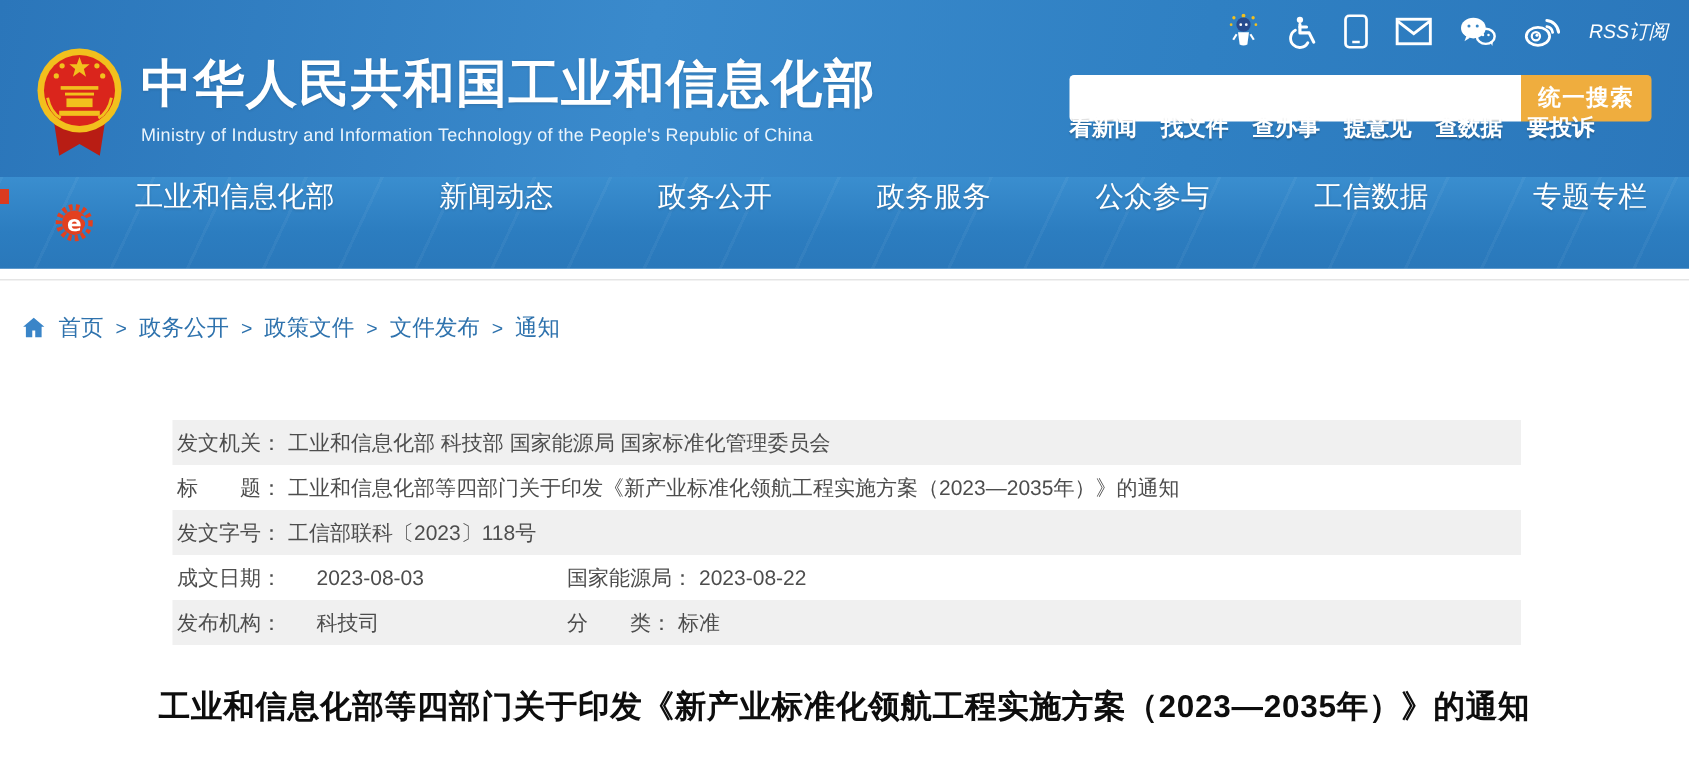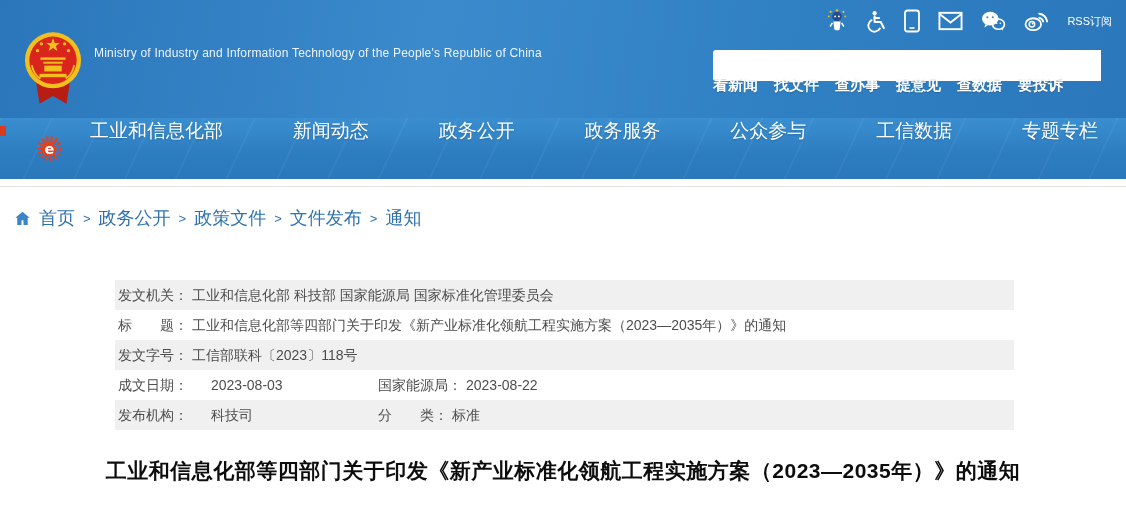--- a/index.html
+++ b/index.html
@@ -13,21 +13,21 @@
   .brand { position: absolute; left: 24px; top: 30px; display: flex; align-items: flex-start; cursor: pointer; }
   .emblem { width: 58px; height: 78px; flex: 0 0 auto; }
   .brand-text { margin-left: 12px; padding-top: 8px; }
   .brand-title { color: #fff; font-size: 34px; font-weight: bold; letter-spacing: 1px; line-height: 1.1;
     text-shadow: 0 1px 2px rgba(0,0,0,.15); }
   .brand-subtitle { color: #eaf4fc; font-size: 12px; margin-top: 8px; letter-spacing: .2px; }
 
   .utility { position: absolute; top: 9px; right: 14px; display: flex; align-items: center; gap: 17px; }
   .utility a { display: flex; align-items: center; text-decoration: none; cursor: pointer; }
   .utility svg { display: block; }
-  .rss-link { color: #fff; font-size: 11px; }
+  .rss-link { color: #fff; font-size: 13px; font-style: italic; }
 
   .search-area { position: absolute; left: 713px; top: 50px; width: 388px; height: 31px; display: flex; }
   .search-input { flex: 1; height: 31px; border: none; outline: none;
     border-radius: 3px 0 0 3px; background: #fff; padding: 0 10px; font-size: 14px; }
   .search-btn { width: 87px; height: 31px; border: none; border-radius: 0 3px 3px 0;
     background: #efad3e; color: #fff; font-size: 15px; font-weight: bold; cursor: pointer;
     font-family: inherit; letter-spacing: 1px; }
 
   .quick-links { position: absolute; left: 713px; top: 76px; display: flex; gap: 16px; }
   .quick-links a { color: #fff; font-size: 15px; font-weight: bold; text-decoration: none;
@@ -44,21 +44,21 @@
     display: flex; justify-content: space-between; align-items: flex-start; }
   .nav-items a { color: #fff; font-size: 19px; text-decoration: none; cursor: pointer;
     text-shadow: 0 1px 2px rgba(0,0,0,.18); }
 
   
   .header-divider { width: 1126px; height: 8px; background: #fff; border-bottom: 1px solid #e5e5e5; }
 
   
   .breadcrumb { margin: 21px 0 0 14px; height: 20px; display: flex; align-items: center; gap: 8px; }
   .breadcrumb .home-icon { width: 17px; height: 17px; }
-  .breadcrumb a { color: #2e72ad; font-size: 18px; text-decoration: none; cursor: pointer; }
+  .breadcrumb a { color: #2e72ad; font-size: 15px; text-decoration: none; cursor: pointer; }
   .breadcrumb .sep { color: #2e72ad; font-size: 13px; }
 
   
   .meta-table { margin: 52px 0 0 115px; width: 899px; }
   .meta-row { height: 30px; line-height: 30px; display: flex; font-size: 14px; color: #4d4d4d; }
   .meta-row.gray { background: #f0f0f0; }
   .meta-cell { display: flex; padding-left: 3px; white-space: nowrap; }
   .meta-cell.first { width: 260px; flex: 0 0 auto; gap: 19px; }
   .meta-cell.wide { width: auto; }
   .meta-label { flex: 0 0 auto; }
@@ -84,20 +84,21 @@
       <circle cx="14" cy="21" r="1.8" fill="#f2c01d"></circle>
       <circle cx="46" cy="21" r="1.8" fill="#f2c01d"></circle>
       <rect x="17" y="28" width="26" height="2.5" fill="#f2c01d"></rect>
       <rect x="20" y="32.5" width="20" height="2" fill="#f2c01d"></rect>
       <rect x="21" y="36.5" width="18" height="6" fill="#f2c01d"></rect>
       <rect x="16" y="45" width="28" height="3.5" fill="#f2c01d"></rect>
       <path d="M8 36 q2 10 9 14" stroke="#f2c01d" stroke-width="2" fill="none"></path>
       <path d="M52 36 q-2 10 -9 14" stroke="#f2c01d" stroke-width="2" fill="none"></path>
     </svg>
     <div class="brand-text">
+      <div class="brand-title">中华人民共和国工业和信息化部</div>
       <div class="brand-subtitle">Ministry of Industry and Information Technology of the People's Republic of China</div>
     </div>
   </div>
 
   <div class="utility">
     <a>
       <svg width="22" height="24" viewBox="0 0 24 26">
         <circle cx="5" cy="3" r="1.2" fill="#f2c01d"></circle>
           <circle cx="12" cy="1.5" r="1.4" fill="#f2c01d"></circle>
         <circle cx="19" cy="3" r="1.2" fill="#f2c01d"></circle>
@@ -150,20 +151,21 @@
         <circle cx="9.8" cy="14.7" r="1.1" fill="#fff"></circle>
         <path d="M17 4 a9.5 9.5 0 0 1 8.5 8.5" stroke="#fff" stroke-width="2.2" fill="none" stroke-linecap="round"></path>
         <path d="M17 8.5 a5 5 0 0 1 4.2 4.2" stroke="#fff" stroke-width="2" fill="none" stroke-linecap="round"></path>
       </svg>
     </a>
     <a class="rss-link">RSS订阅</a>
   </div>
 
   <div class="search-area">
     <input class="search-input" type="text" aria-label="search" value="" style="">
+    <button class="search-btn">统一搜索</button>
   </div>
 
   <div class="quick-links">
     <a>看新闻</a>
     <a>找文件</a>
     <a>查办事</a>
     <a>提意见</a>
     <a>查数据</a>
     <a>要投诉</a>
   </div>

